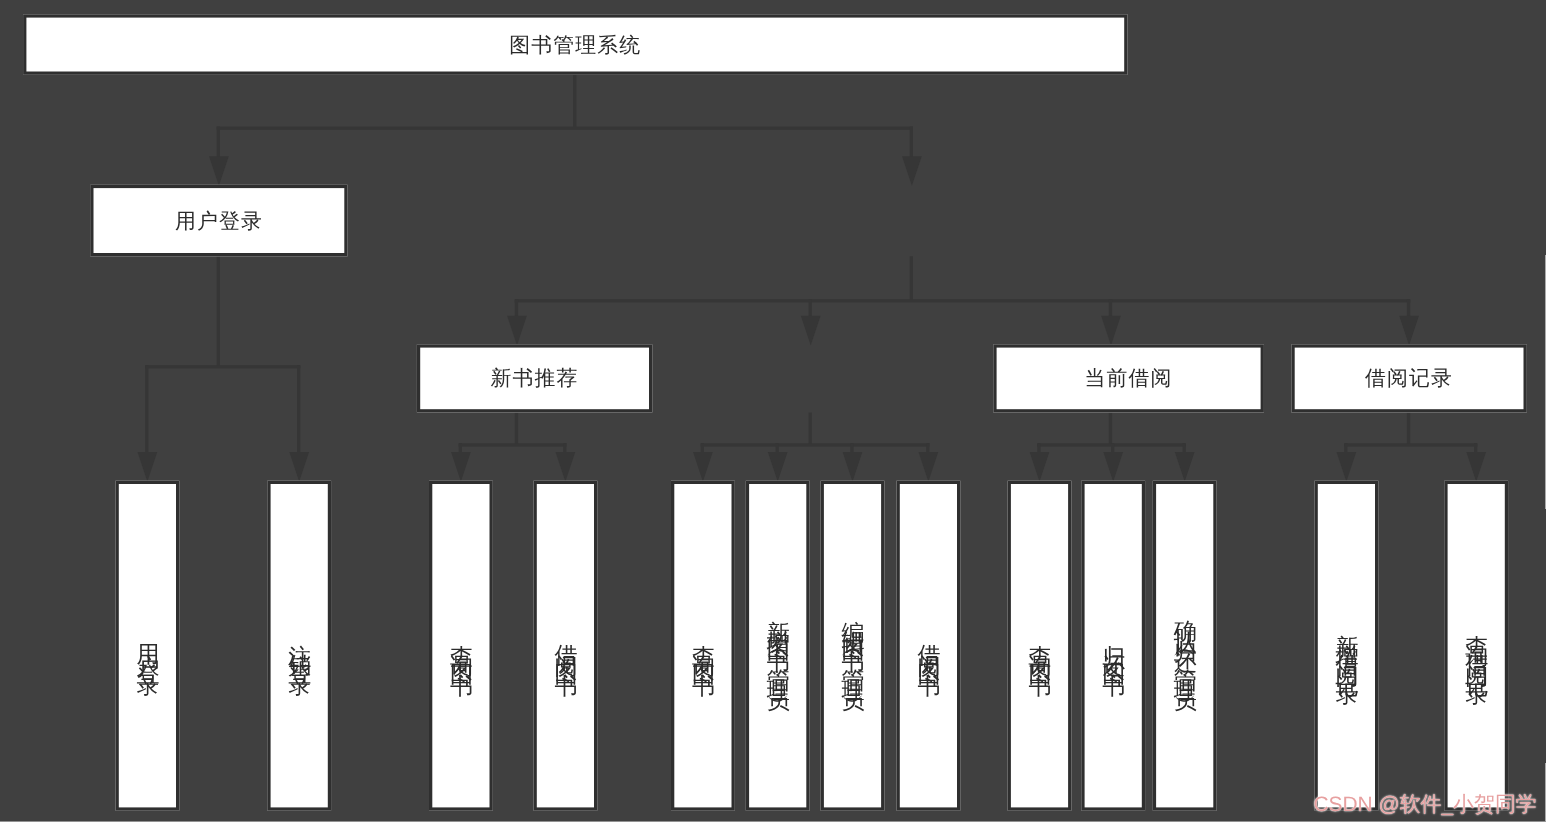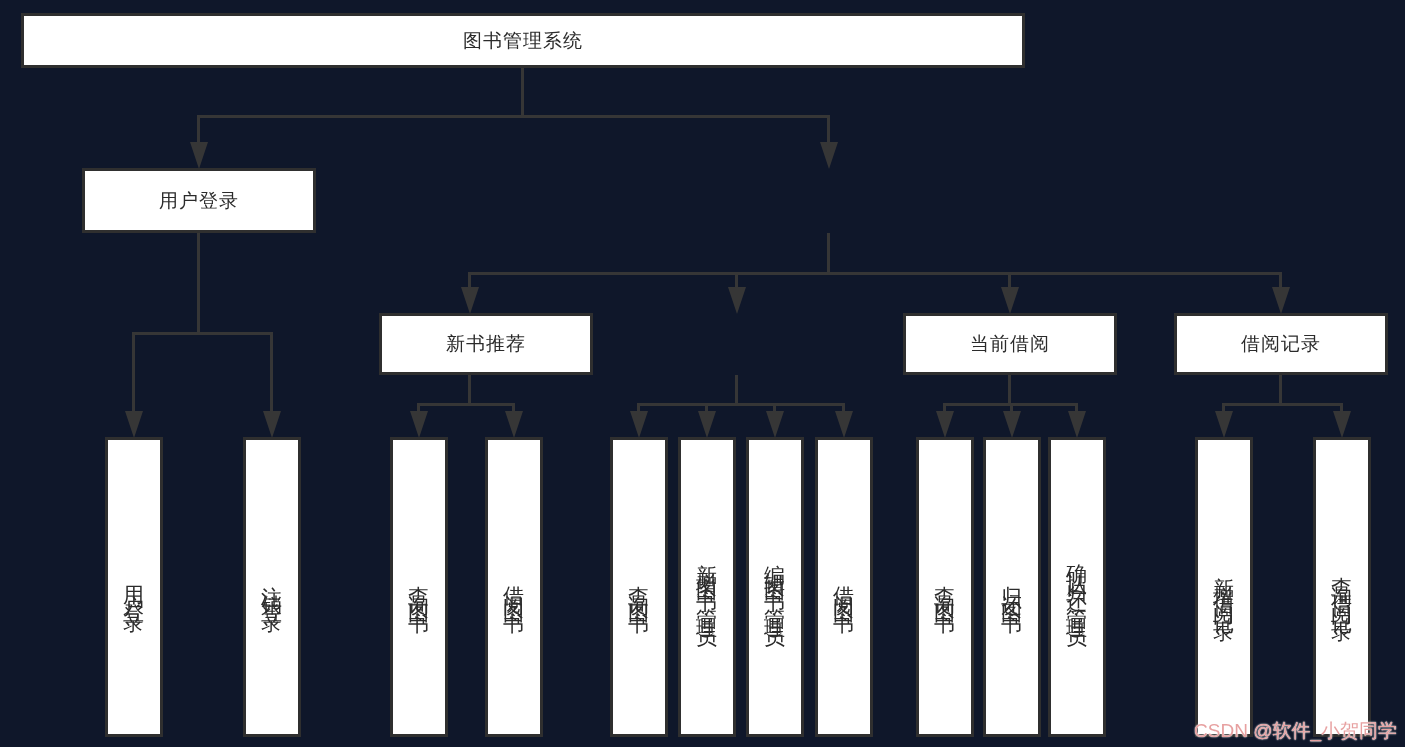--- a/index.html
+++ b/index.html
@@ -1,19 +1,19 @@
 <!DOCTYPE html>
 <html><head>
 <meta charset="utf-8">
 <style>
   html,body{margin:0;padding:0;background:#ffffff;}
   .canvas{
     position:relative;
     width:1405px;height:747px;
-    background:#0f172a;
+    background:#404040;
     font-family:"Liberation Sans","DejaVu Sans",sans-serif;
     overflow:hidden;
   }
   
   .box{
     position:absolute;
     box-sizing:border-box;
     border:3px solid #2f2f2f;
     background:#ffffff;
     display:flex;
@@ -133,21 +133,21 @@
     <span>图书管理系统</span>
   </div>
 
   <div class="box hlabel" style="left:82px;top:168px;width:234px;height:65px;">
     <span>用户登录</span>
   </div>
 
   <div class="box hlabel" style="left:363px;top:313px;width:214px;height:62px;margin-left:16px;">
     <span>新书推荐</span>
   </div>
-  <div class="box hlabel" style="left:903px;top:313px;width:214px;height:62px;text-align:center;">
+  <div class="box hlabel" style="left:903px;top:313px;width:246px;height:62px;text-align:center;">
     <span>当前借阅</span>
   </div>
   <div class="box hlabel" style="left:1174px;top:313px;width:214px;height:62px;">
     <span>借阅记录</span>
   </div>
 
   <div class="leaf" style="left:105px;">
     <span>用户登录</span>
   </div>
   <div class="leaf" style="left:243px;">

